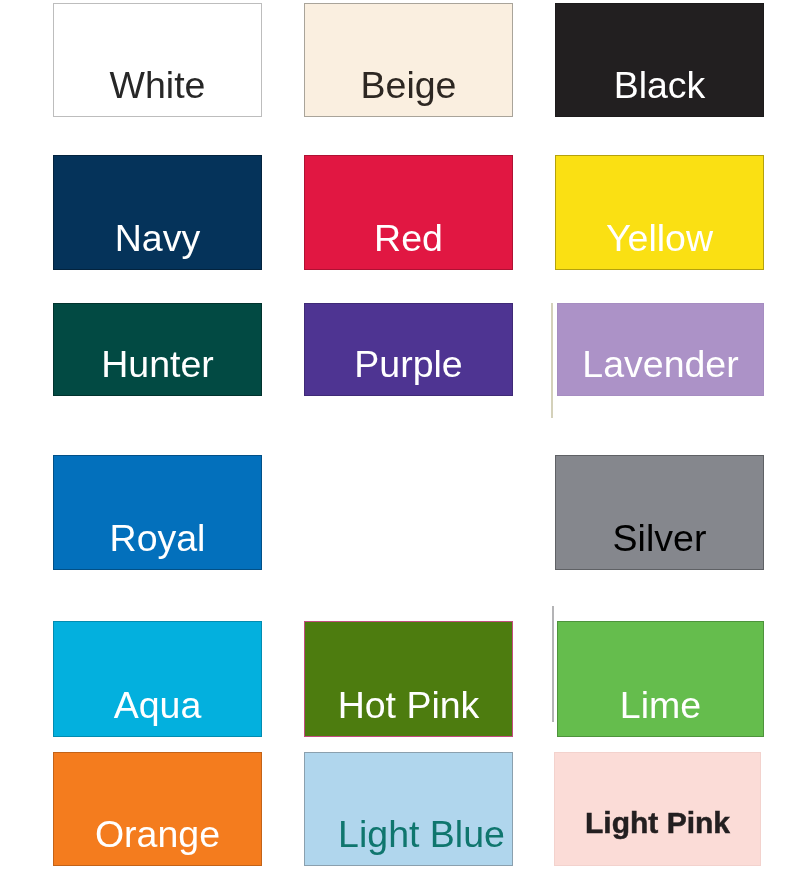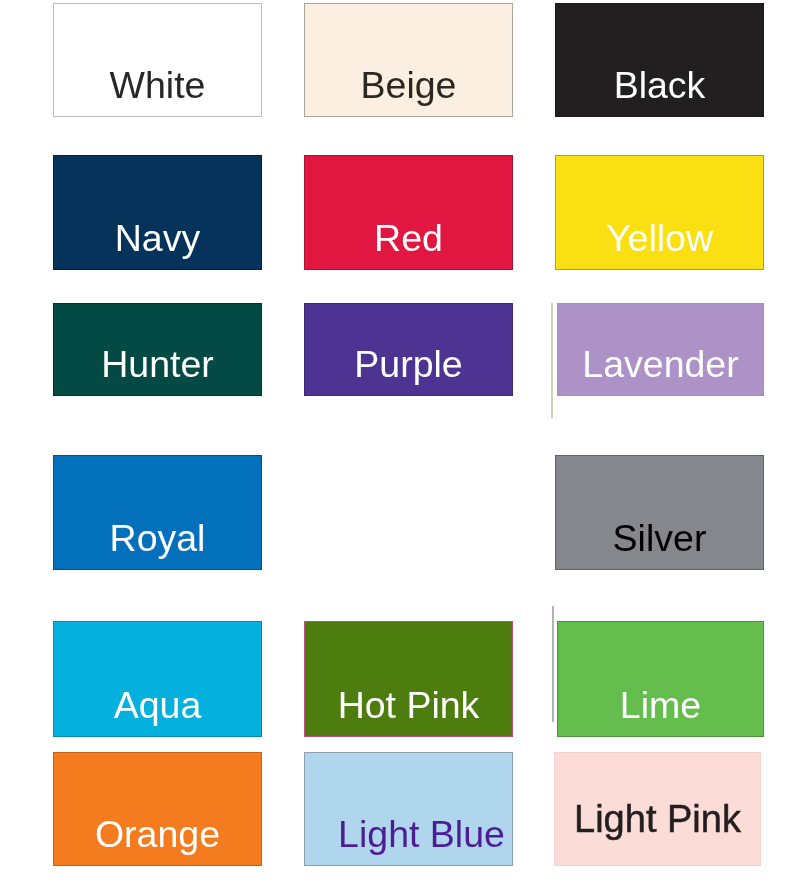--- a/index.html
+++ b/index.html
@@ -27,21 +27,21 @@
   .row-1{top:3px;height:114px;}
   .row-2{top:155px;height:115px;}
   .row-3{top:303px;height:93px;}
   .row-4{top:455px;height:115px;}
   .row-5{top:606px;height:116px;margin-top:15px;}
   .row-6{top:752px;height:114px;}
   
   .nudge-right{left:557px;width:207px;}
   .nudge-left{left:554px;width:207px;}
 
-  .swatch-label.small{font-size:38px;bottom:27px;-webkit-text-stroke:0.5px currentColor;}
+  .swatch-label.small{font-size:30px;bottom:27px;font-weight:bold;-webkit-text-stroke:0.5px currentColor;}
 
   .edge-rule{position:absolute;width:2px;}
 </style>
 </head>
 <body style="background: rgb(255, 255, 255);">
 
 <div id="swatch-grid">
 
   <div class="swatch col-1 row-1" style="background: rgb(255, 255, 255); border-color: rgb(189, 189, 189);">
     <span class="swatch-label" style="color: rgb(39, 39, 39);">White</span>
@@ -87,21 +87,21 @@
     <span class="swatch-label" style="color: rgb(255, 255, 255);">Hot Pink</span>
   </div>
   <div class="swatch col-3 row-5 nudge-right" style="background: rgb(101, 189, 77); border-color: rgb(78, 147, 60);">
     <span class="swatch-label" style="color: rgb(255, 255, 255);">Lime</span>
   </div>
 
   <div class="swatch col-1 row-6" style="background: rgb(244, 124, 30); border-color: rgb(195, 99, 24);">
     <span class="swatch-label" style="color: rgb(255, 255, 255);">Orange</span>
   </div>
   <div class="swatch col-2 row-6" style="background: rgb(176, 214, 237); border-color: rgb(139, 160, 174);">
-    <span class="swatch-label" style="color: #4c1d95; margin-left: 26px;">Light Blue</span>
+    <span class="swatch-label" style="color: #0f766e; margin-left: 26px;">Light Blue</span>
   </div>
   <div class="swatch col-3 row-6 nudge-left" style="background: rgb(251, 220, 215); border-color: rgb(243, 210, 205);">
     <span class="swatch-label small" style="color: rgb(35, 31, 32);">Light Pink</span>
   </div>
 
   <div class="edge-rule" style="left: 551px; top: 303px; height: 115px; background: rgb(212, 209, 186);"></div>
   <div class="edge-rule" style="left: 552px; top: 606px; height: 116px; background: rgb(180, 180, 182);"></div>
 
 </div>
 

